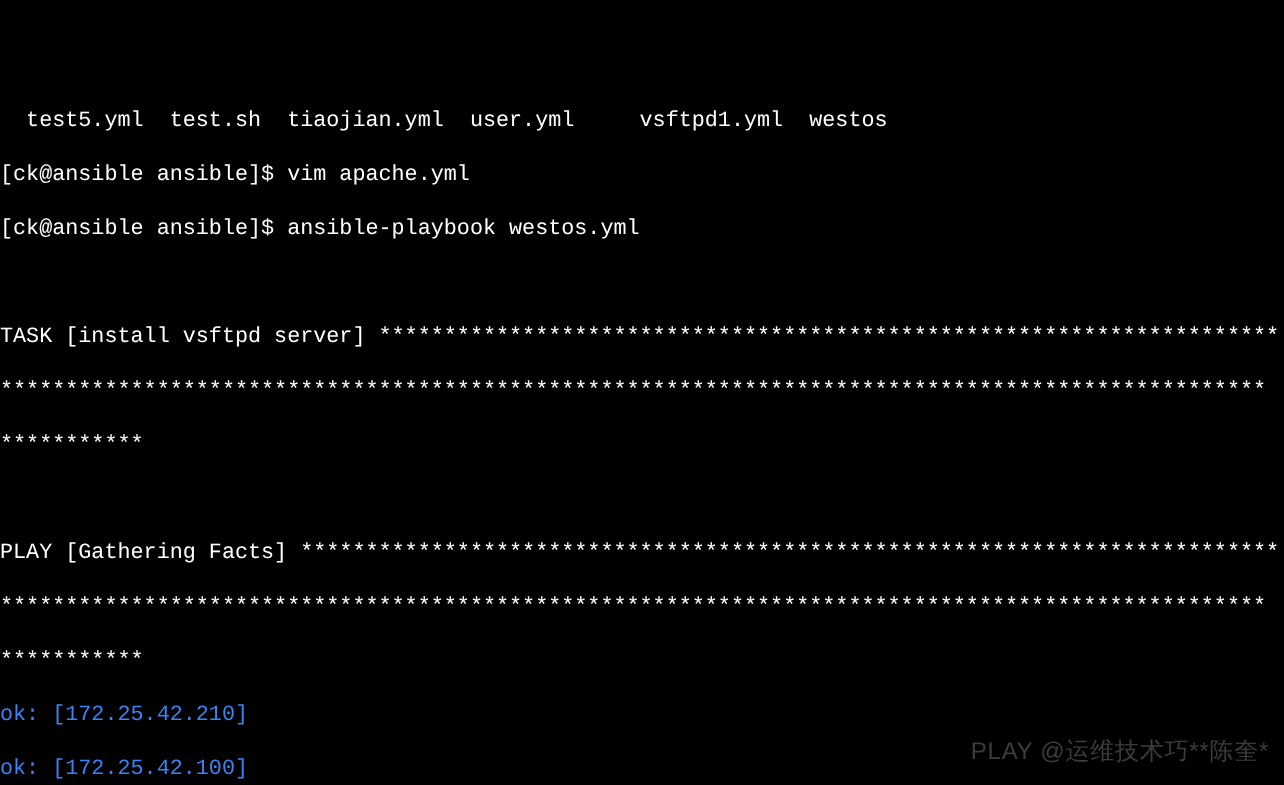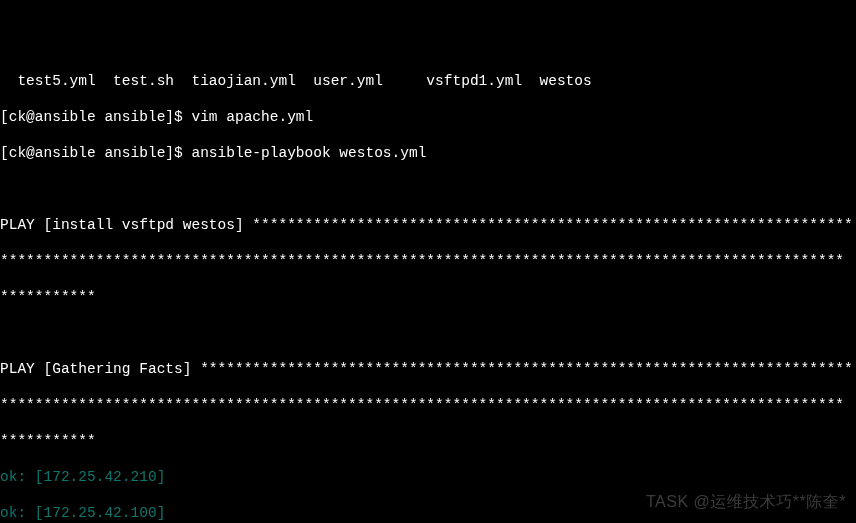--- a/index.html
+++ b/index.html
@@ -17,21 +17,21 @@
       height: 523px;
       overflow: hidden;
       white-space: pre;
       position: relative;
     }
     .line {
       display: block;
       height: 18px;
     }
     .green {
-      color: #0f766e;
+      color: #3b82f6;
     }
     .watermark {
       position: absolute;
       bottom: 12px;
       right: 10px;
       color: rgba(120, 120, 120, 0.5);
       font-size: 16px;
       font-family: sans-serif;
       pointer-events: none;
       letter-spacing: 0.5px;
@@ -39,21 +39,21 @@
   </style>
 </head>
 <body>
 
 
 
 <span class="line">  test5.yml  test.sh  tiaojian.yml  user.yml     vsftpd1.yml  westos</span>
 <span class="line">[ck@ansible ansible]$ vim apache.yml</span>
 <span class="line">[ck@ansible ansible]$ ansible-playbook westos.yml</span>
 <span class="line"> </span>
-<span class="line">PLAY [install vsftpd westos] *********************************************************************</span>
+<span class="line">TASK [install vsftpd server] *********************************************************************</span>
 <span class="line">*************************************************************************************************</span>
 <span class="line">***********</span>
 <span class="line"> </span>
 <span class="line">PLAY [Gathering Facts] ***************************************************************************</span>
 <span class="line">*************************************************************************************************</span>
 <span class="line">***********</span>
 <span class="line green">ok: [172.25.42.210]</span>
 <span class="line green">ok: [172.25.42.100]</span>
 
 
@@ -65,16 +65,16 @@
 
 
 
 
 
 
 
 
 
 
-<div class="watermark">TASK @运维技术巧**陈奎*</div>
+<div class="watermark">PLAY @运维技术巧**陈奎*</div>
 
 
 
 
 </body></html>

